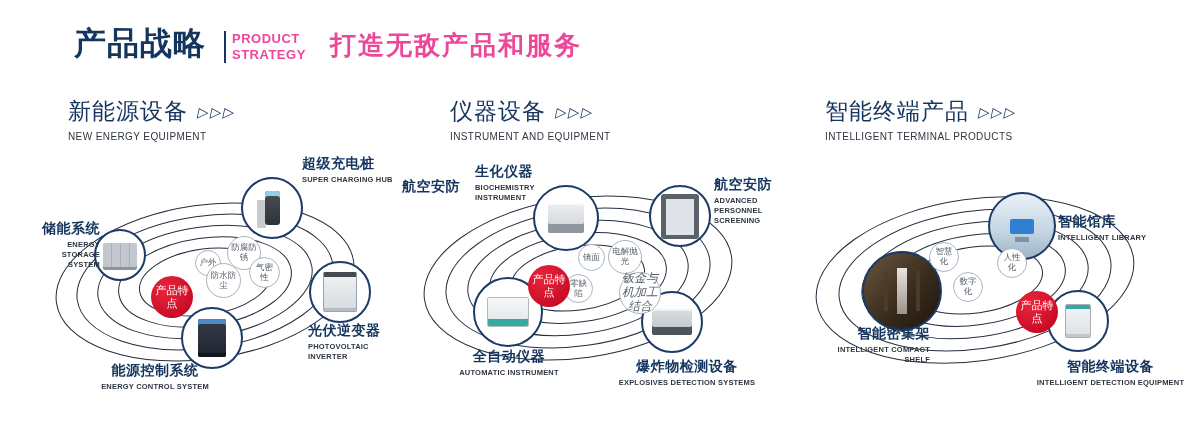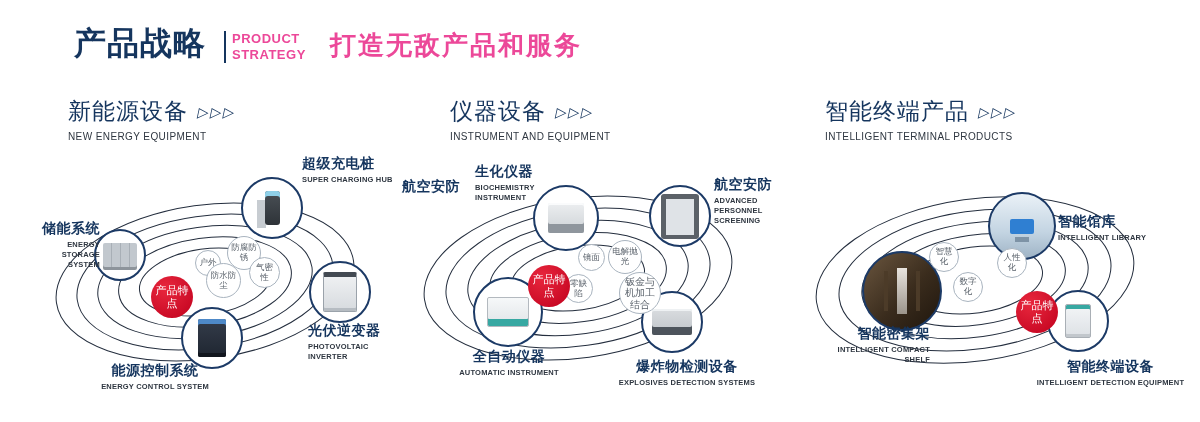--- a/index.html
+++ b/index.html
@@ -77,21 +77,21 @@
   .nlabel .en { font-size:7.5px; font-weight:bold; color:#2e3640; letter-spacing:0.2px; margin-top:2px; line-height:1.3; }
   .align-right { text-align:right; }
   .align-center { text-align:center; }
 
   
   .bubble {
     position:absolute; z-index:3; border-radius:50%; background:#fff;
     border:1px solid #a9b4bf; color:#5a626b; font-size:8.5px; line-height:1.15;
     display:flex; align-items:center; justify-content:center; text-align:center; padding:2px;
   }
-  .bubble-lg { font-size:10px; }
+  .bubble-lg { font-size:12px;font-style:italic; }
   .badge {
     position:absolute; z-index:4; width:42px; height:42px; border-radius:50%;
     background:radial-gradient(circle at 35% 30%, #e8273d, #c0001d);
     color:#fff; font-size:11px; font-weight:normal; line-height:1.2;
     display:flex; align-items:center; justify-content:center; text-align:center; padding:3px;margin-top:18px;
   }
 </style>
 </head>
 <body>
 

